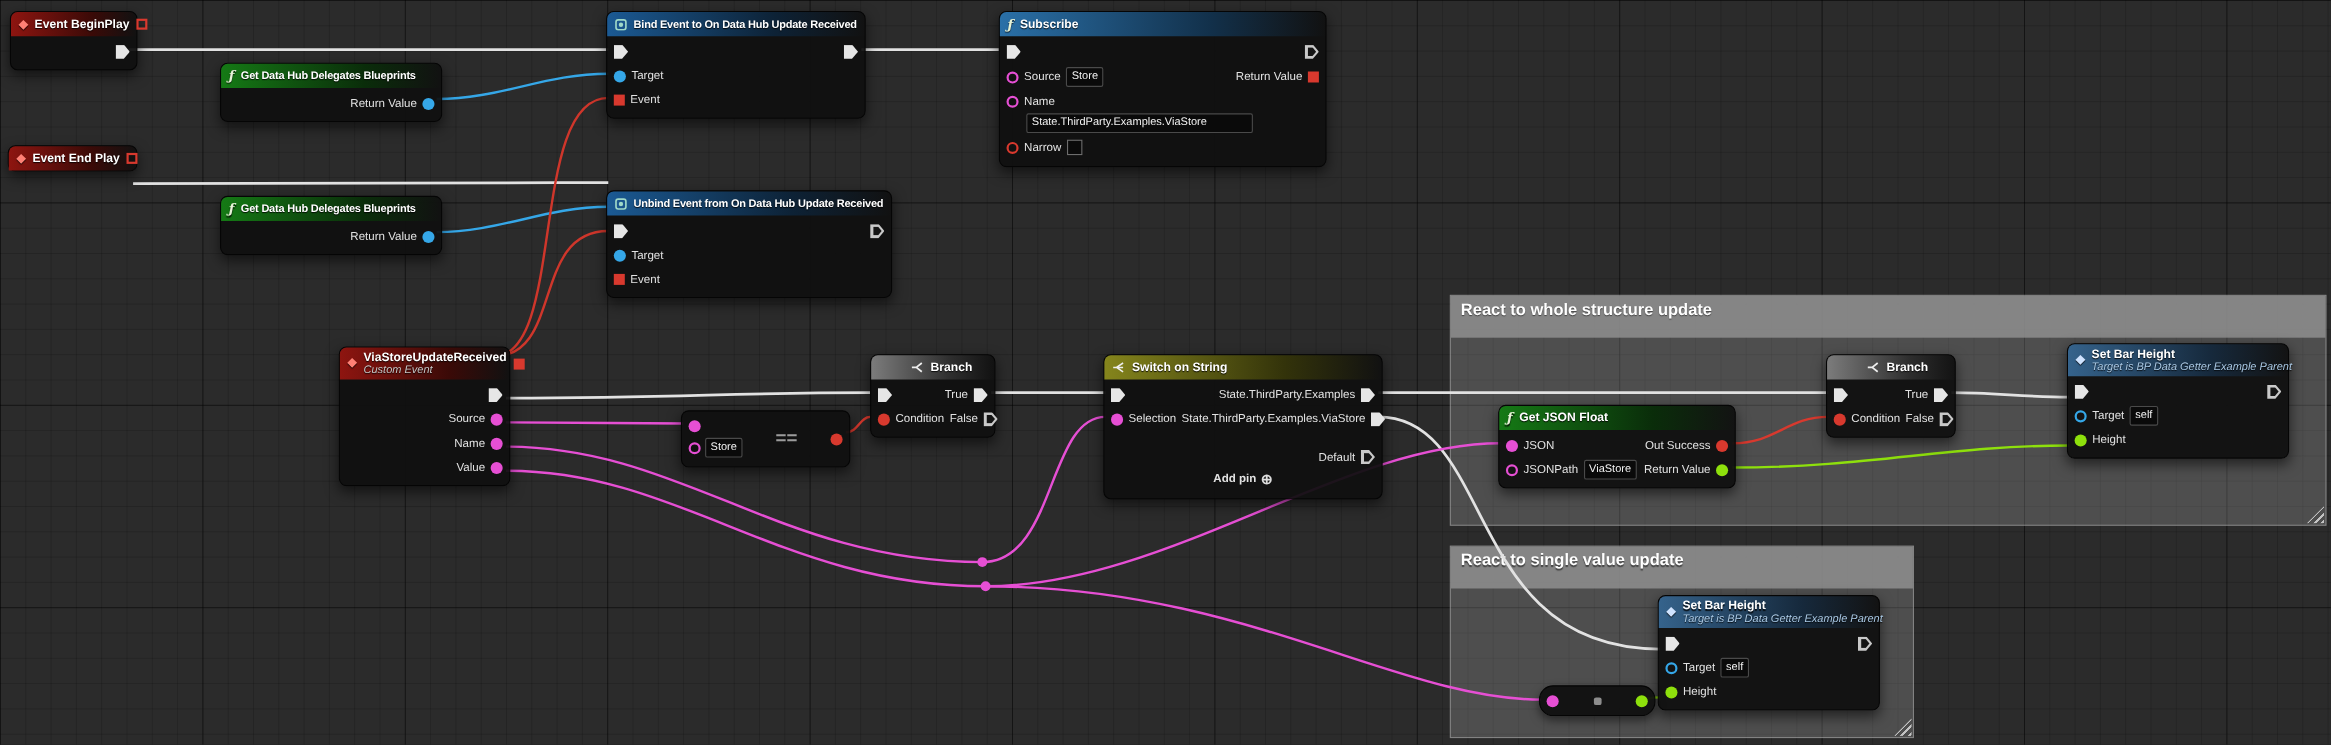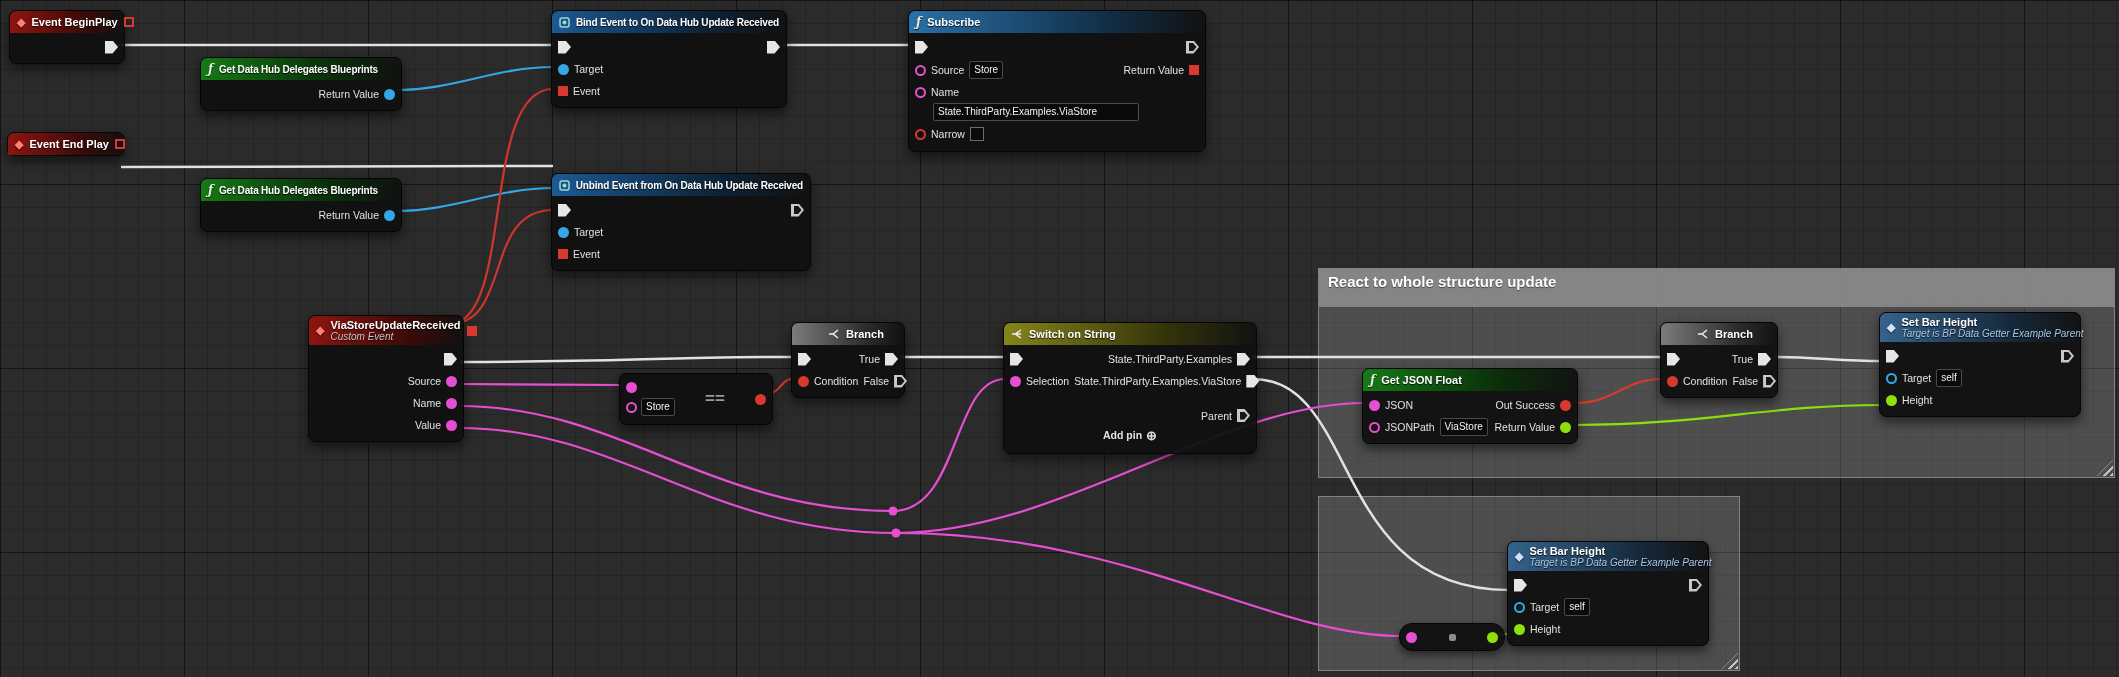--- a/index.html
+++ b/index.html
@@ -63,20 +63,21 @@
 </head>
 <body>
 
 <div id="canvas">
 
   <div class="comment" style="left:1318px;top:268px;width:795px;height:208px;">
     <div class="ctitle">React to whole structure update</div>
     <div class="chandle"></div>
   </div>
   <div class="comment" style="left:1318px;top:496px;width:420px;height:173px;">
+    <div class="ctitle">React to single value update</div>
     <div class="chandle"></div>
   </div>
 
   <svg class="wires" width="2119" height="677">
 
     <path d="M117,45 C300,45 430,45 553,45" fill="none" stroke-width="2.5" stroke="#e2e2e2"></path>
     <path d="M783,45 C830,45 862,45 908,45" fill="none" stroke-width="2.5" stroke="#e2e2e2"></path>
     <path d="M121,167 C320,167 430,166 553,166" fill="none" stroke-width="2.5" stroke="#e2e2e2"></path>
     <path d="M460,362 C620,362 660,357 791,357" fill="none" stroke-width="2.5" stroke="#e2e2e2"></path>
     <path d="M901,357 C940,357 965,357 1005,357" fill="none" stroke-width="2.5" stroke="#e2e2e2"></path>
@@ -341,21 +342,21 @@
       <div class="row">
           <span class="pin c-mag"></span>
           <span>Selection</span>
           <span class="rr">
             <span>State.ThirdParty.Examples.ViaStore</span>
             <span class="exec"></span>
           </span>
         </div>
       <div class="row" style="height:30px;align-items:flex-end;">
           <span class="rr">
-            <span>Parent</span>
+            <span>Default</span>
             <span class="exec h"></span>
           </span>
         </div>
       <div class="row center" style="height:26px;font-weight:bold;">
           <span>Add pin</span>
           <span class="addplus">⊕</span>
         </div>
     </div>
   </div>
 

